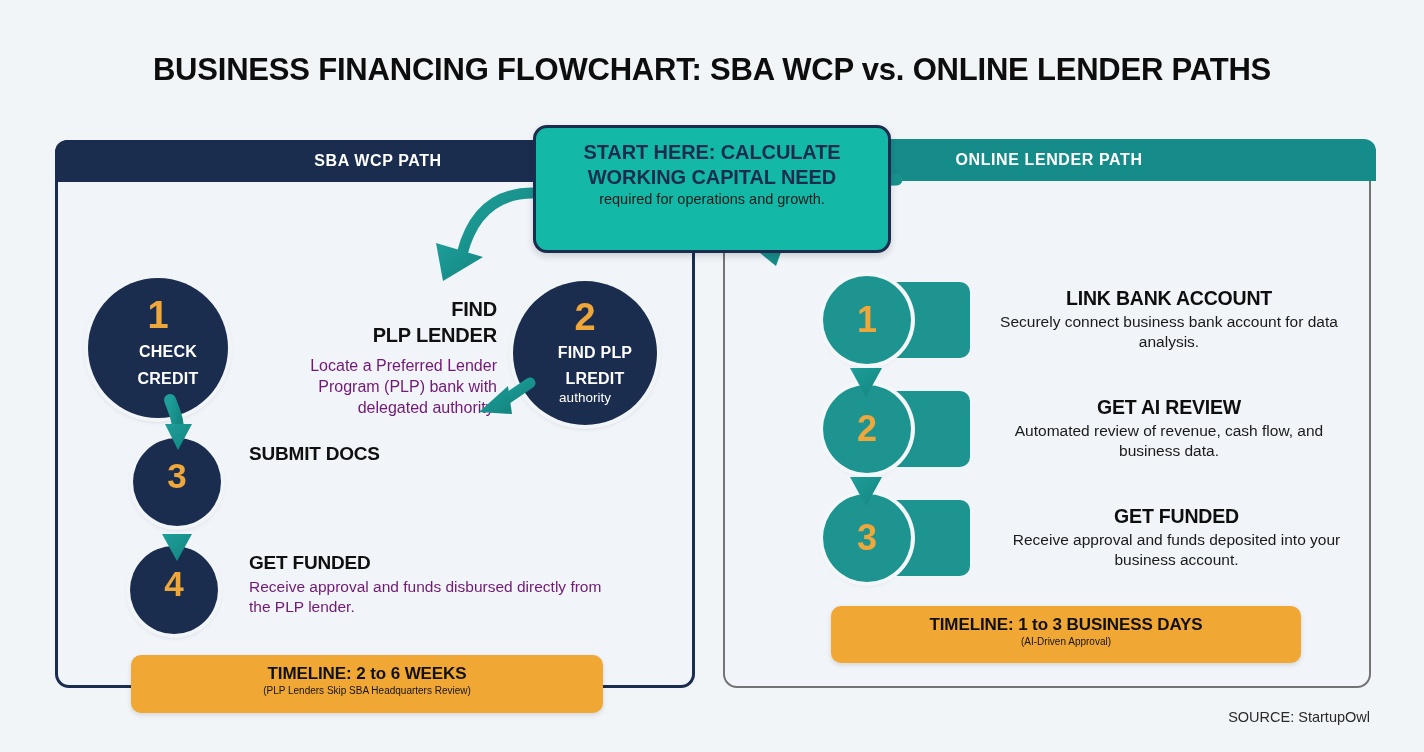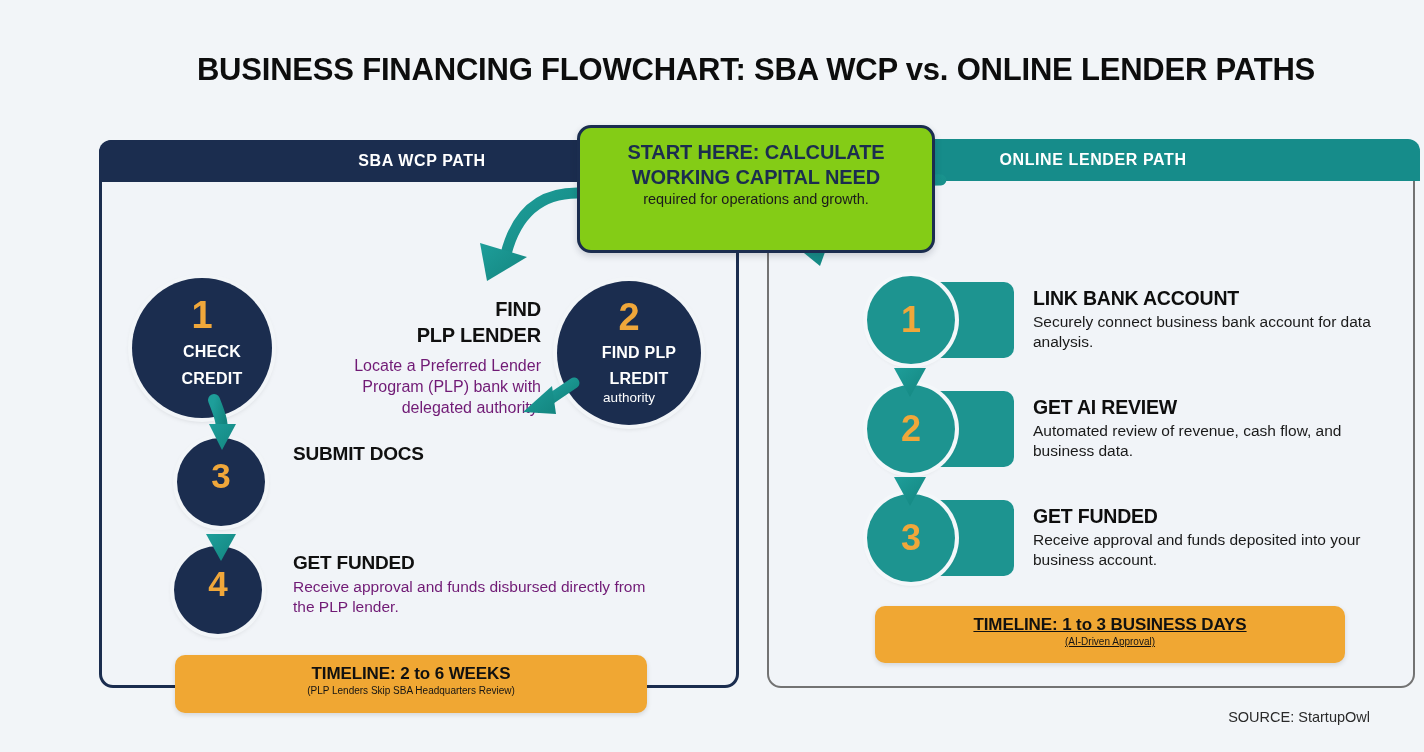--- a/index.html
+++ b/index.html
@@ -4,21 +4,21 @@
 <style>
   html,body{margin:0;padding:0;}
   body{
     width:1424px;height:752px;
     background:#f2f5f8;
     font-family:"Liberation Sans", sans-serif;
     color:#111;
     overflow:hidden;
     position:relative;
   }
-  #stage{position:absolute;inset:0;margin-left:44px;}
+  #stage{position:absolute;inset:0;}
 
   
   .title{
     position:absolute;left:0;top:52px;width:1424px;
     text-align:center;
     font-size:31px;font-weight:bold;letter-spacing:-0.2px;
     color:#0d0d0d;
   }
 
   
@@ -43,21 +43,21 @@
     text-align:center;
     color:#ffffff;
     font-size:16px;font-weight:bold;letter-spacing:0.6px;
   }
   .panel-left .panel-header{width:646px;background:#1b2d4f;}
   .panel-right .panel-header{width:654px;background:#168c8a;}
 
   
   .start-card{
     position:absolute;left:533px;top:125px;width:358px;height:128px;
-    background:#84cc16;
+    background:#14b8a6;
     border:3px solid #1b2d4f;
     border-radius:14px;
     box-sizing:border-box;
     box-shadow:0 3px 7px rgba(20,30,50,.18);
     z-index:40;
     text-align:center;
     padding-top:12px;
   }
   .start-title{
     font-size:20px;font-weight:bold;color:#1b2d4f;line-height:25px;
@@ -123,36 +123,36 @@
     border-radius:50%;
     background:#1d9490;
     box-shadow:0 0 0 4px #f4f7fa, 0 2px 5px rgba(0,0,0,.18);
     color:#f0a73a;
     font-size:36px;font-weight:bold;
     display:flex;align-items:center;justify-content:center;
     z-index:18;
   }
   .r-title{font-size:19.5px;font-weight:bold;color:#0e0e0e;letter-spacing:-0.2px;}
   .r-body{font-size:15.5px;color:#1a1a1a;line-height:20px;margin-top:2px;}
-  .rtext{position:absolute;width:360px;z-index:12;}
+  .rtext{position:absolute;width:360px;z-index:12;text-align:center;}
 
   
   .pill{
     position:absolute;
     background:#f0a733;
     border-radius:10px;
     text-align:center;
     z-index:45;
     box-shadow:0 2px 5px rgba(0,0,0,.13);
     box-sizing:border-box;
   }
   .pill-main{font-size:17px;font-weight:bold;color:#101010;letter-spacing:-0.1px;}
   .pill-sub{font-size:10px;color:#141414;margin-top:1px;}
   .pill-left{left:131px;top:655px;width:472px;height:58px;padding-top:9px;}
-  .pill-right{left:831px;top:606px;width:470px;height:57px;padding-top:9px;text-decoration:underline;}
+  .pill-right{left:831px;top:606px;width:470px;height:57px;padding-top:9px;}
 
   
   .source{
     position:absolute;right:54px;top:709px;
     font-size:14.5px;color:#2a2a2a;
   }
 </style>
 </head>
 <body>
 

